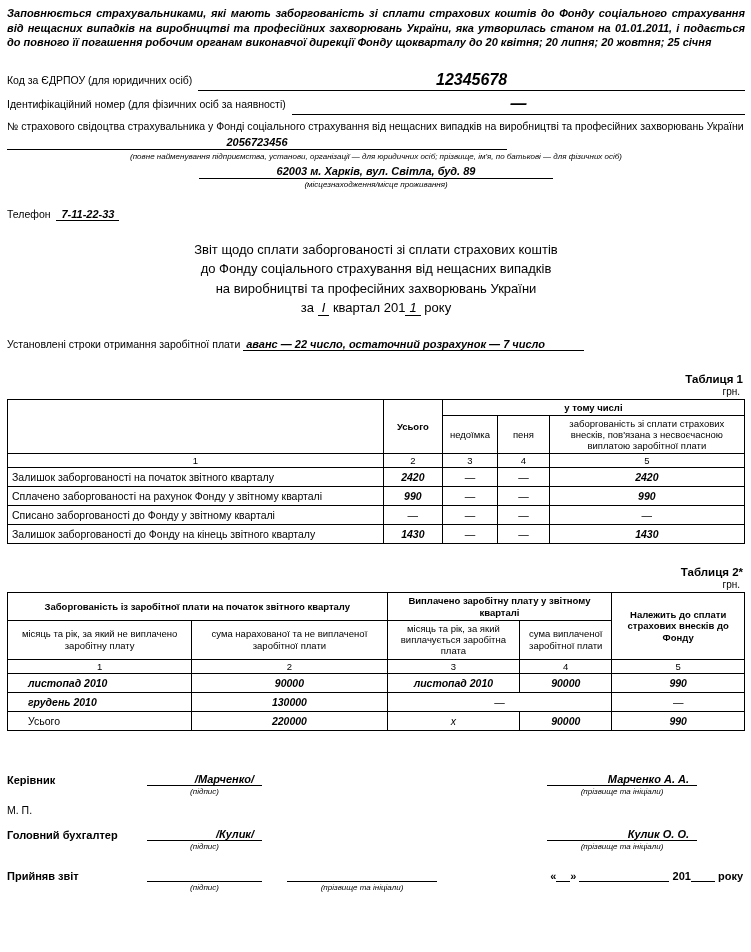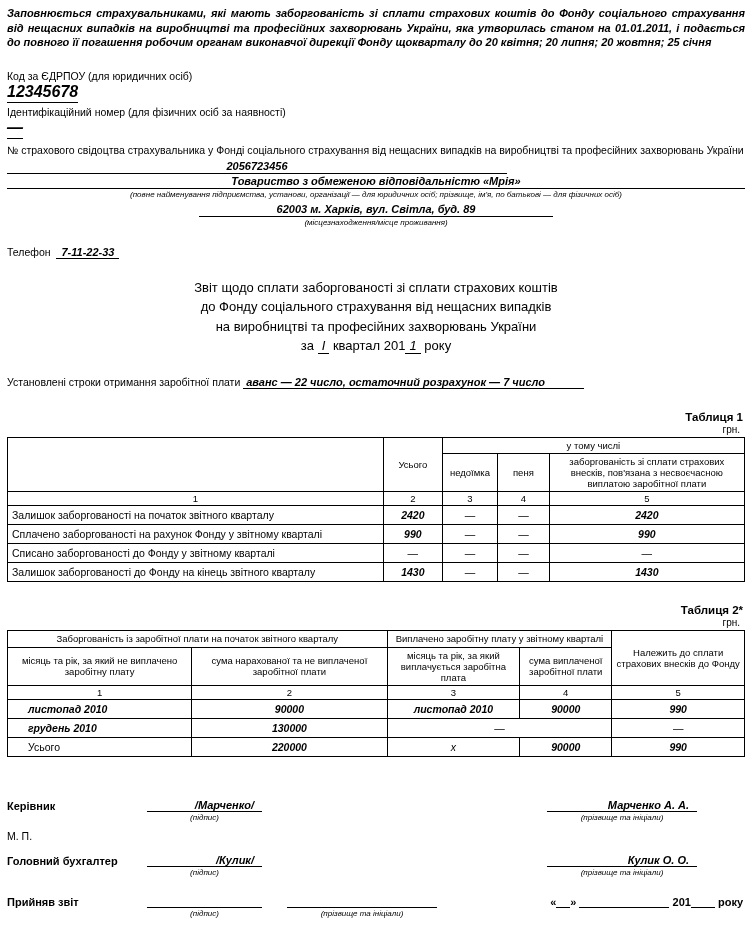--- a/index.html
+++ b/index.html
@@ -2,21 +2,21 @@
 <html><head>
 <meta charset="utf-8">
 <style>
   * { margin:0; padding:0; box-sizing:border-box; }
   html, body { background:#fff; }
   body { width:751px; color:#000; font-family:"Liberation Sans", sans-serif; font-size:11px; }
   .page { width:751px; min-height:952px; padding:6px 6px 10px 7px; background:#fff; }
 
   .intro { font-weight:bold; font-style:italic; font-size:11px; line-height:1.32; text-align:justify; }
 
-  .field-line { display:flex; align-items:flex-start; margin-top:3px; font-size:10.5px;flex-direction:column; }
+  .field-line { display:flex; align-items:center; margin-top:3px; font-size:10.5px; }
   .field-line.first { margin-top:20px; }
   .field-line .lbl { white-space:nowrap; padding-right:6px; }
   .fill { flex:1; border-bottom:1px solid #000; text-align:center;
           font-weight:bold; font-style:italic; font-size:16px; line-height:1.25; }
 
   .field-wrap { margin-top:3px; font-size:10.5px; line-height:1.55; }
   .fill-inline { display:inline-block; width:500px; max-width:96%; border-bottom:1px solid #000;
                  text-align:center; font-weight:bold; font-style:italic; font-size:11px; line-height:1.2; }
 
   .center-field { text-align:center; margin-top:1px; }
@@ -33,21 +33,21 @@
   .terms { margin-top:20px; font-size:10.5px; }
   .terms .val { font-weight:bold; font-style:italic; font-size:11px; border-bottom:1px solid #000; padding:0 3px; }
   .terms .ext { display:inline-block; width:36px; height:12px; border-bottom:1px solid #000; vertical-align:bottom; }
 
   .tcap { margin-top:22px; text-align:right; font-weight:bold; font-size:11.5px; padding-right:2px; }
   .tunit { text-align:right; font-size:10px; padding-right:5px; margin:1px 0 2px; }
 
   table { width:100%; border-collapse:collapse; table-layout:fixed; }
   td { border:1px solid #000; padding:1px 3px; vertical-align:middle; font-size:10.5px; }
   .h { text-align:center; font-size:9.5px; line-height:1.18; padding:2px; }
-  .bold { font-weight:normal; }
+  .bold { font-weight:bold; }
   .nums td { text-align:center; font-size:9.5px; padding:1px; height:14px; }
   .rl { padding-left:4px; height:19px; }
   .v { text-align:center; font-weight:bold; font-style:italic; }
   .d { text-align:center; }
   .m { font-weight:bold; font-style:italic; padding-left:20px; height:19px; }
   .total-label { padding-left:20px; height:19px; }
   .x-cell { text-align:center; font-style:italic; }
   .empty-head { height:16px; }
 
   .footnote { margin-top:12px; font-size:8.5px; font-style:italic; line-height:1.4; text-align:justify; text-indent:10px; }
@@ -91,21 +91,20 @@
     <span class="lbl">Ідентифікаційний номер (для фізичних осіб за наявності)</span>
     <span class="fill">—</span>
   </div>
 
   <div class="field-wrap">
     <span>№ страхового свідоцтва страхувальника у Фонді соціального страхування від нещасних випадків на виробництві та професійних захворювань України</span>
     <span class="fill-inline">2056723456</span>
   </div>
 
   <div class="center-field">
-    <div class="cf-line">Товариство з обмеженою відповідальністю «Мрія»</div>
     <div class="cf-hint">(повне найменування підприємства, установи, організації — для юридичних осіб; прізвище, ім'я, по батькові — для фізичних осіб)</div>
   </div>
 
   <div class="center-field">
     <div class="cf-line narrow">62003 м. Харків, вул. Світла, буд. 89</div>
     <div class="cf-hint">(місцезнаходження/місце проживання)</div>
   </div>
 
   <div class="phone-line">
     <span>Телефон</span>

